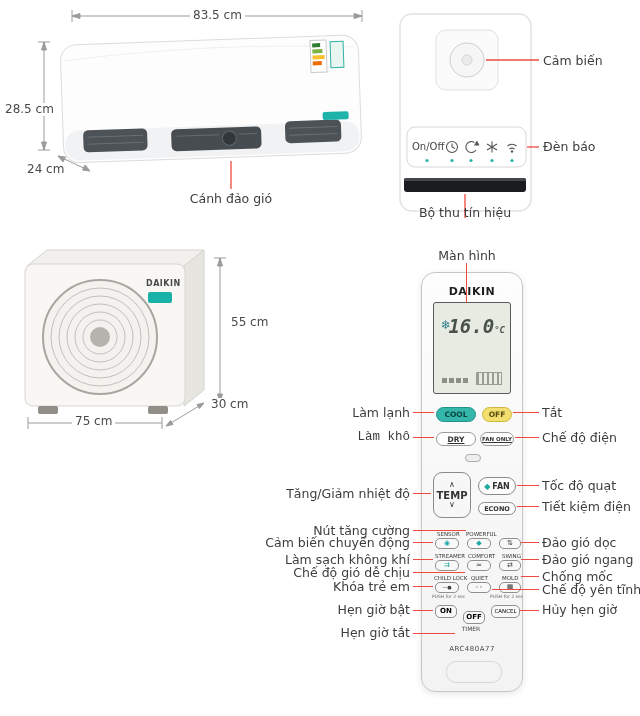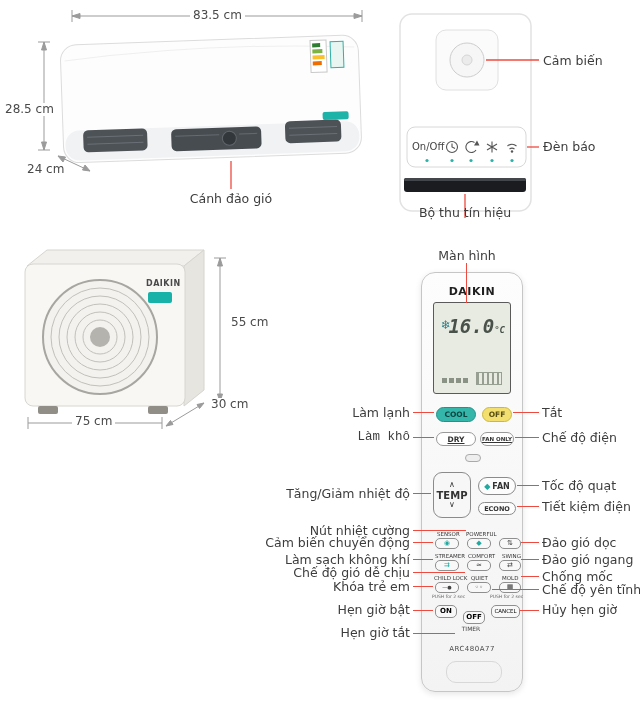--- a/index.html
+++ b/index.html
@@ -286,21 +286,21 @@
   <div class="lead h" style="left:520px;top:610px;width:19px;"></div>
   <div class="lead h" style="left:413px;top:633px;width:42px;"></div>
 
   <div class="callout r" style="right:230px;top:406px;">Làm lạnh</div>
   <div class="callout" style="left:542px;top:406px;">Tắt</div>
   <div class="callout r" style="right:230px;top:431px;font-family:Liberation Mono, monospace;">Làm khô</div>
   <div class="callout" style="left:542px;top:431px;">Chế độ điện</div>
   <div class="callout r" style="right:230px;top:487px;">Tăng/Giảm nhiệt độ</div>
   <div class="callout" style="left:542px;top:479px;">Tốc độ quạt</div>
   <div class="callout" style="left:542px;top:500px;">Tiết kiệm điện</div>
-  <div class="callout r" style="right:230px;top:524px;">Nút nhiệt cường</div>
+  <div class="callout r" style="right:230px;top:524px;">Nút tăng cường</div>
   <div class="callout r" style="right:230px;top:536px;text-align:center;">Cảm biến chuyển động</div>
   <div class="callout" style="left:542px;top:536px;">Đảo gió dọc</div>
   <div class="callout r" style="right:230px;top:553px;margin-left:29px;">Làm sạch không khí</div>
   <div class="callout" style="left:542px;top:553px;">Đảo gió ngang</div>
   <div class="callout r" style="right:230px;top:566px;">Chế độ gió dễ chịu</div>
   <div class="callout" style="left:542px;top:570px;">Chống mốc</div>
   <div class="callout r" style="right:230px;top:580px;">Khóa trẻ em</div>
   <div class="callout" style="left:542px;top:583px;">Chế độ yên tĩnh</div>
   <div class="callout r" style="right:230px;top:603px;">Hẹn giờ bật</div>
   <div class="callout" style="left:542px;top:603px;">Hủy hẹn giờ</div>

